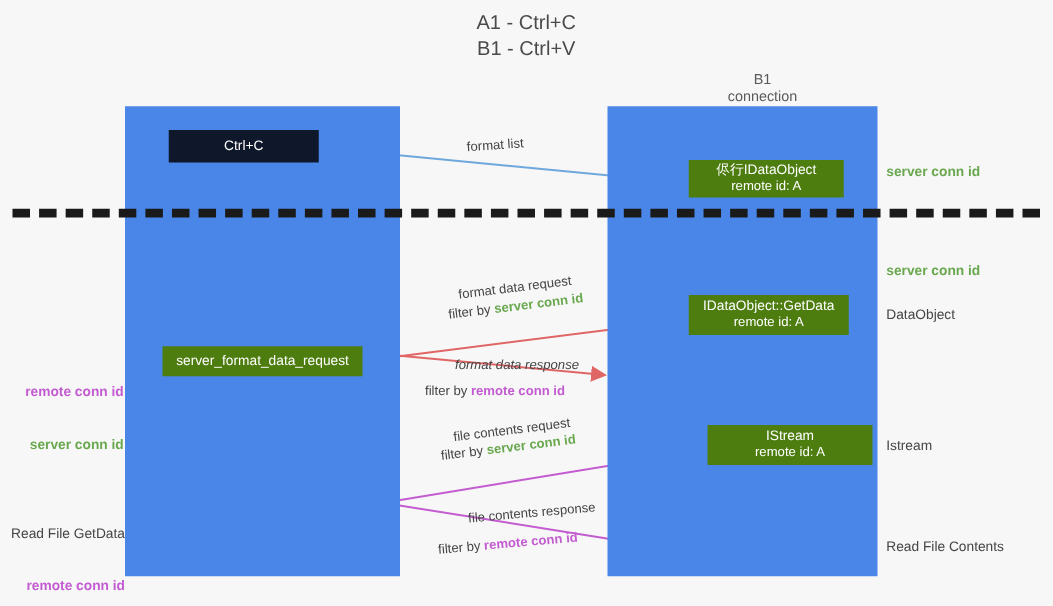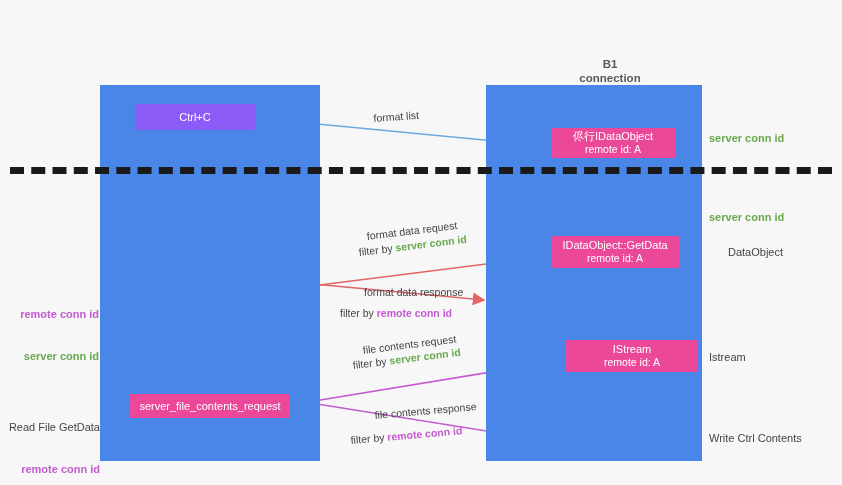--- a/index.html
+++ b/index.html
@@ -23,21 +23,21 @@
     color:#4a4a4a;
     white-space:pre;
   }
 
   
   .col-head{
     text-align:center;font-size:11.5px;line-height:14px;color:#5a5a5a;
     white-space:pre;
   }
   #head-a{left:120px;top:57px;width:180px;}
-  #head-b{left:520px;top:57px;width:180px;font-weight:bold;}
+  #head-b{left:520px;top:57px;width:180px;}
 
   
   .lane{background:#4a86e8;}
   #lane-a{left:100px;top:85px;width:220px;height:376px;}
   #lane-b{left:486px;top:85px;width:216px;height:376px;}
 
   
   #dash{
     left:10px;top:167px;width:822px;height:0;
     border-top:7px dashed #1a1a1a;
@@ -45,22 +45,22 @@
 
   
   .box{
     box-sizing:border-box;
     display:flex;flex-direction:column;align-items:center;justify-content:center;
     color:#ffffff;
     font-size:11px;line-height:13px;
     text-align:center;
     white-space:pre;
   }
-  .box.green{background:#8b5cf6;}
-  .box.orange{background:#ec4899;}
+  .box.green{background:#0f172a;}
+  .box.orange{background:#4d7c0f;}
   .box .l2{font-size:10.5px;}
 
   #box-ctrlc{left:135px;top:104px;width:120px;height:26px;}
   #box-ctrlv{left:553px;top:180px;width:120px;height:26px;}
 
   #box-idataobject{left:551px;top:128px;width:124px;height:30px;}
   #box-getdata{left:551px;top:236px;width:128px;height:32px;}
   #box-istream{left:566px;top:340px;width:132px;height:32px;}
 
   #box-fmt-req{left:130px;top:277px;width:160px;height:24px;}
@@ -69,39 +69,39 @@
   #box-file-resp{left:523px;top:425px;width:162px;height:24px;}
 
   
   .note{font-size:11px;line-height:14px;white-space:pre;}
   .green-t{color:#6aa84f;font-weight:bold;}
   .purple-t{color:#c35bd1;font-weight:bold;}
   .plain-t{color:#444;}
 
   #note-scid-1{left:709px;top:131px;}
   #note-scid-2{left:709px;top:210px;}
-  #note-dataobject{left:709px;top:245px;margin-left:19px;}
+  #note-dataobject{left:709px;top:245px;}
   #note-istream{left:709px;top:350px;}
   #note-writefile{left:709px;top:431px;}
 
   #note-left-1{left:7px;top:279px;text-align:right;width:92px;}
   #note-left-2{left:4px;top:392px;text-align:right;width:96px;}
 
   
   .elabel{
     font-size:10.5px;line-height:14px;white-space:pre;color:#444;
     transform-origin:left top;
   }
   .elabel .g{color:#6aa84f;font-weight:bold;}
   .elabel .p{color:#c35bd1;font-weight:bold;}
 
   #lbl-formatlist{left:373px;top:111px;transform:rotate(-4deg);}
   #lbl-fmt-req{left:366px;top:229px;transform:rotate(-7deg);}
   #lbl-fmt-req2{left:358px;top:245px;transform:rotate(-7deg);}
-  #lbl-fmt-resp{left:364px;top:285px;}
+  #lbl-fmt-resp{left:364px;top:285px;font-style:italic;}
   #lbl-fmt-resp2{left:340px;top:306px;}
   #lbl-file-req{left:362px;top:343px;transform:rotate(-7deg);}
   #lbl-file-req2{left:352px;top:358px;transform:rotate(-7deg);}
   #lbl-file-resp{left:374px;top:408px;transform:rotate(-5deg);}
   #lbl-file-resp2{left:350px;top:433px;transform:rotate(-5deg);}
 
   svg#wires{position:absolute;left:0;top:0;width:842px;height:485px;pointer-events:none;}
 </style>
 </head>
 <body>
@@ -132,20 +132,22 @@
 
     <path d="M549,256 L296,288" stroke="#e06666" stroke-width="1.6" fill="none" marker-end="url(#ah-red)"></path>
 
     <path d="M292,282 L484,300" stroke="#e06666" stroke-width="1.6" fill="none" marker-end="url(#ah-red)"></path>
 
     <path d="M564,360 L296,404" stroke="#c35bd1" stroke-width="1.6" fill="none" marker-end="url(#ah-mag)"></path>
 
     <path d="M292,400 L518,436" stroke="#c35bd1" stroke-width="1.6" fill="none" marker-end="url(#ah-mag)"></path>
   </svg>
 
+  <div class="abs" id="title">A1 - Ctrl+C
+B1 - Ctrl+V</div>
 
   <div class="abs lane" id="lane-a"></div>
   <div class="abs lane" id="lane-b"></div>
 
   <div class="abs col-head" id="head-b">B1
 connection</div>
 
   <div class="abs" id="dash"></div>
 
   <div class="abs box green" id="box-ctrlc">
@@ -161,46 +163,46 @@
   <div class="abs box orange" id="box-getdata">
     <span>IDataObject::GetData</span>
     <span class="l2">remote id: A</span>
   </div>
 
   <div class="abs box orange" id="box-istream">
     <span>IStream</span>
     <span class="l2">remote id: A</span>
   </div>
 
-
-
-  <div class="abs box orange" id="box-file-req">
-    <span>server_file_contents_request</span>
-  </div>
+  <div class="abs box orange" id="box-fmt-req">
+    <span>server_format_data_request</span>
+  </div>
+
+
 
 
   <div class="abs elabel" id="lbl-formatlist">format list</div>
 
   <div class="abs elabel" id="lbl-fmt-req">format data request</div>
   <div class="abs elabel" id="lbl-fmt-req2"><span>filter by </span><span class="g">server conn id</span></div>
 
   <div class="abs elabel" id="lbl-fmt-resp">format data response</div>
   <div class="abs elabel" id="lbl-fmt-resp2"><span>filter by </span><span class="p">remote conn id</span></div>
 
   <div class="abs elabel" id="lbl-file-req">file contents request</div>
   <div class="abs elabel" id="lbl-file-req2"><span>filter by </span><span class="g">server conn id</span></div>
 
   <div class="abs elabel" id="lbl-file-resp">file contents response</div>
   <div class="abs elabel" id="lbl-file-resp2"><span>filter by </span><span class="p">remote conn id</span></div>
 
   <div class="abs note green-t" id="note-scid-1">server conn id</div>
   <div class="abs note green-t" id="note-scid-2">server conn id</div>
   <div class="abs note plain-t" id="note-dataobject">DataObject</div>
   <div class="abs note plain-t" id="note-istream">Istream</div>
-  <div class="abs note plain-t" id="note-writefile">Write Ctrl Contents</div>
+  <div class="abs note plain-t" id="note-writefile">Read File Contents</div>
 
   <div class="abs note" id="note-left-1">
     <div class="purple-t">remote conn id</div>
     <div class="green-t">server conn id</div>
   </div>
 
   <div class="abs note" id="note-left-2">
     <div class="plain-t">Read File GetData</div>
     <div class="purple-t">remote conn id</div>
     

